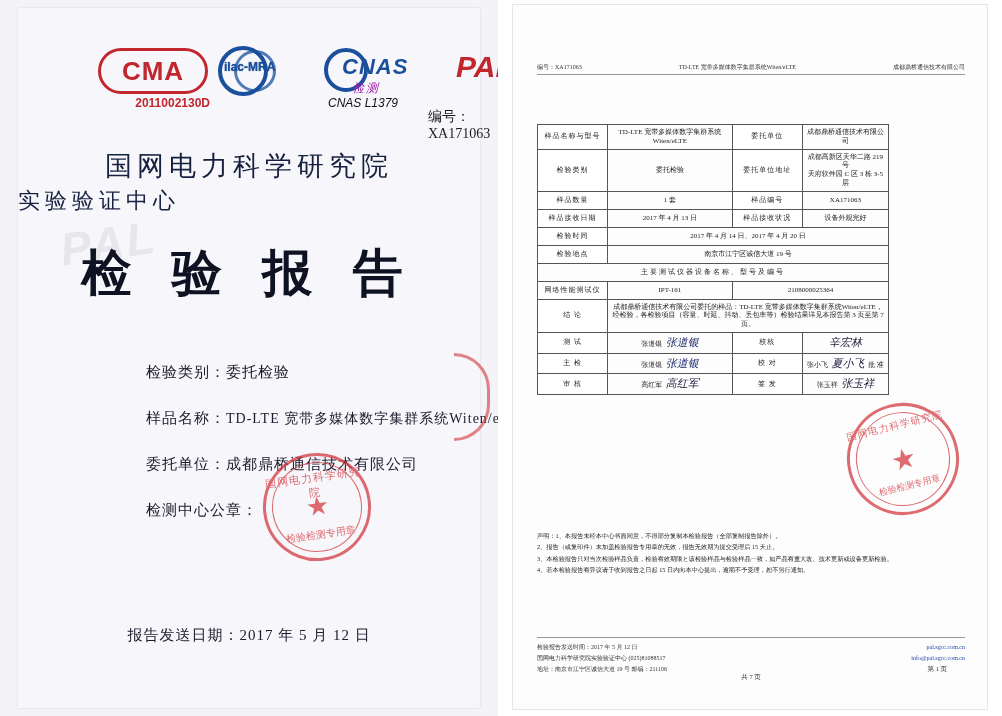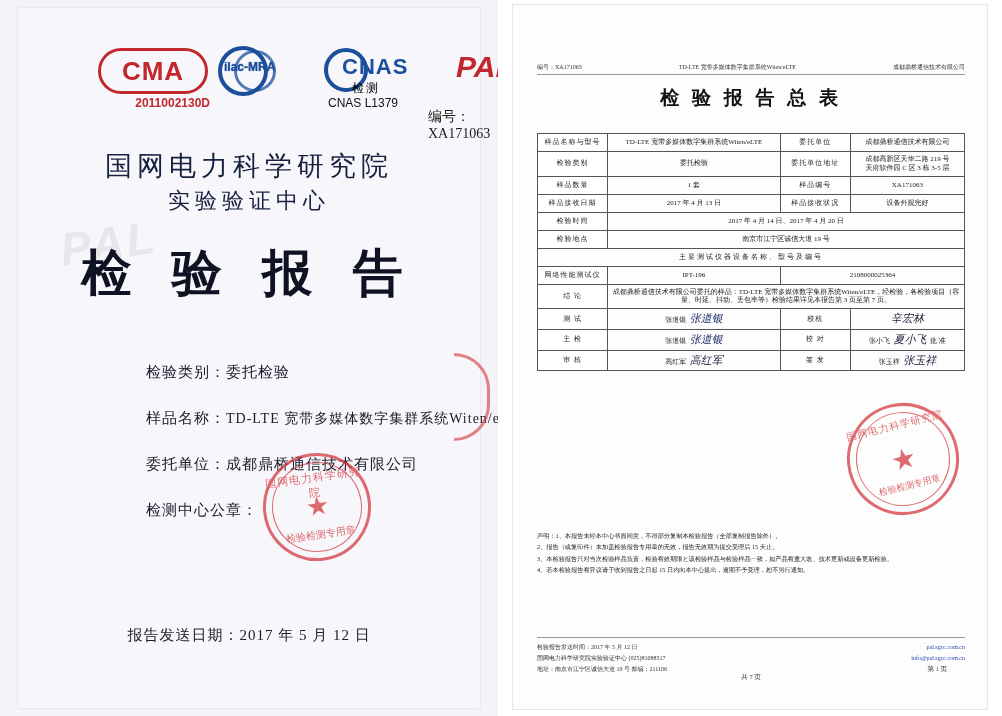--- a/index.html
+++ b/index.html
@@ -79,39 +79,39 @@
     width: 94px;
     color: #1a4f9c;
     font-family: "Liberation Sans", sans-serif;
     font-weight: bold;
     font-size: 12px;
     letter-spacing: 0px;
     text-shadow: 0 0 1px #1a4f9c;
   }
   .logo-cnas {
     position: absolute; left: 246px; top: 0px;
-    width: 112px; height: 66px;
+    width: 112px; height: 66px; font-style: italic;
   }
   .logo-cnas .ovl {
     position: absolute; left: 0px; top: 2px;
     width: 44px; height: 44px;
     border: 4px solid #1a4f9c;
     border-radius: 50%;
   }
   .logo-cnas .word {
     position: absolute; left: 18px; top: 8px;
     color: #1a4f9c;
     font-family: "Liberation Sans", sans-serif;
     font-weight: bold;
     font-size: 22px;
     letter-spacing: 1px;
   }
   .logo-cnas .sub1 {
     position: absolute; left: 28px; top: 34px;
-    color: #000000;
+    color: #a21caf;
     font-size: 12px;
     letter-spacing: 2px;
   }
   .logo-cnas .sub2 {
     position: absolute; left: 4px; top: 50px;
     color: #111;
     font-family: "Liberation Sans", sans-serif;
     font-size: 12px;
   }
   .logo-pal {
@@ -133,21 +133,20 @@
     width: 462px;
     text-align: center;
     font-size: 27px;
     letter-spacing: 5px;
     color: #15213f;
     font-family: "Liberation Serif", serif;
   }
   .org-line2 {
     position: absolute; left: 0; top: 178px;
     width: 462px;
-    text-align: center;
     font-size: 22px;
     letter-spacing: 5px;
     color: #15213f;
   }
   .big-title {
     position: absolute; left: 0; top: 232px;
     width: 462px;
     text-align: center;
     font-size: 50px;
     letter-spacing: 14px;
@@ -261,22 +260,22 @@
     position: absolute; left: 0; top: 80px;
     width: 476px;
     text-align: center;
     font-size: 19px;
     font-weight: bold;
     letter-spacing: 4px;
     color: #111;
   }
   table.rp-table {
     position: absolute;
-    left: 24px; top: 128px;
-    width: 428px;
+    left: 24px; top: 119px;
+    width: 352px;
     border-collapse: collapse;
     font-size: 7px;
     color: #222;
   }
   table.rp-table td {
     border: 1px solid #555;
     padding: 3px 2px;
     text-align: center;
     vertical-align: middle;
     height: 18px;
@@ -443,21 +442,20 @@
 
   <div class="right-page">
     <div class="right-inner">
 
       <div class="rp-header">
         <span>编号：XA171063</span>
         <span>TD-LTE 宽带多媒体数字集群系统Witen/eLTE</span>
         <span>成都鼎桥通信技术有限公司</span>
       </div>
 
-      <div class="rp-title">检 验 报 告 总 表</div>
 
       <table class="rp-table">
         <tbody>
             <tr>
           <td class="lbl">样品名称与型号</td>
           <td class="val tall">TD-LTE 宽带多媒体数字集群系统Witen/eLTE</td>
           <td class="lbl">委托单位</td>
           <td class="val">成都鼎桥通信技术有限公司</td>
         </tr>
         <tr>
@@ -485,21 +483,21 @@
         </tr>
         <tr>
           <td class="lbl">检验地点</td>
           <td class="val" colspan="3">南京市江宁区诚信大道 19 号</td>
         </tr>
         <tr>
           <td class="sect" colspan="4">主要测试仪器设备名称、型号及编号</td>
         </tr>
         <tr>
           <td class="lbl">网络性能测试仪</td>
-          <td class="val">IPT-196</td>
+          <td class="val">IPT-161</td>
           <td class="val" colspan="2">2108000025364</td>
         </tr>
         <tr>
           <td class="lbl taller">结 论</td>
           <td class="concl-text taller" colspan="3">成都鼎桥通信技术有限公司委托的样品：TD-LTE 宽带多媒体数字集群系统Witen/eLTE，经检验，各检验项目（容量、时延、抖动、丢包率等）检验结果详见本报告第 3 页至第 7 页。</td>
         </tr>
         <tr>
           <td class="lbl">测 试</td>
           <td class="val">
             <span>张道银</span>

